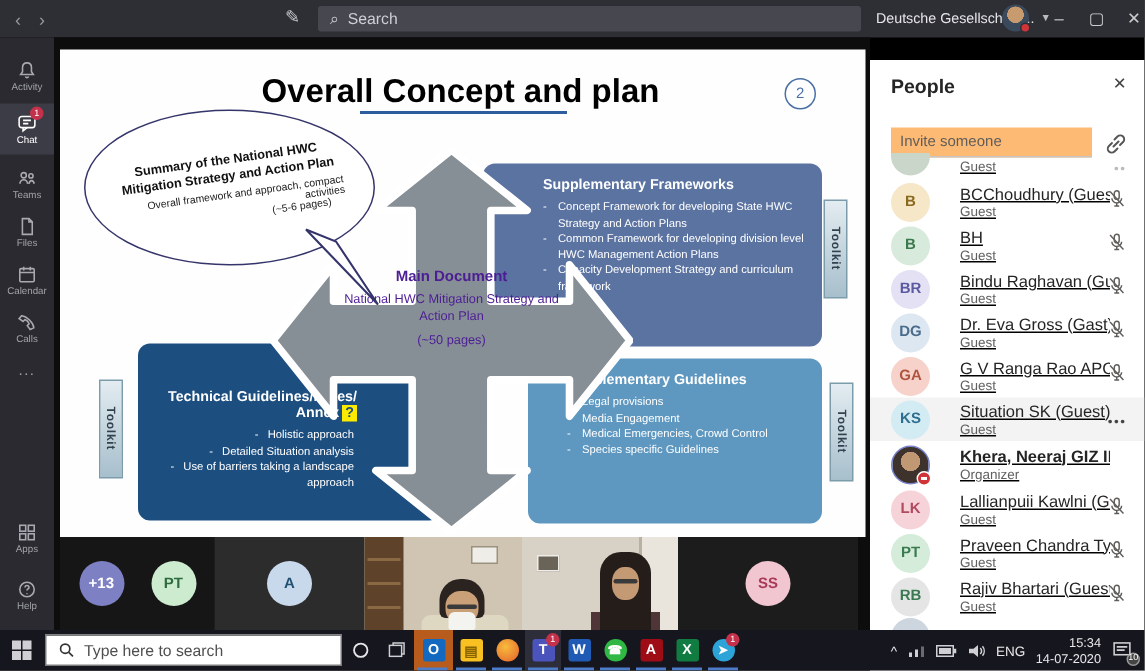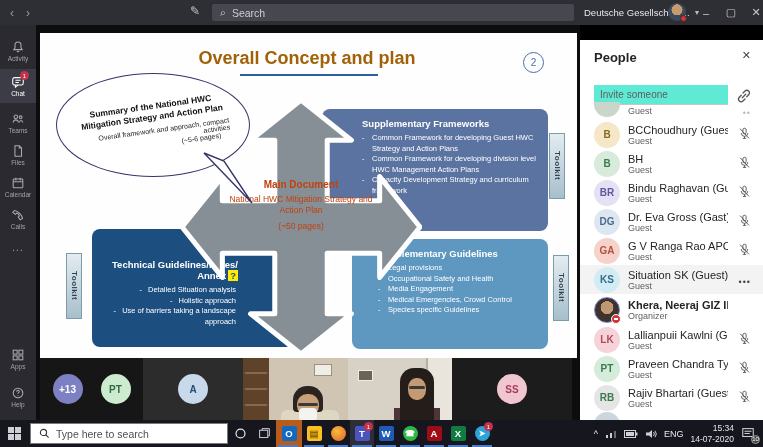--- a/index.html
+++ b/index.html
@@ -24,21 +24,21 @@
   .sb-item { position:absolute; left:0; width:36px; height:31px; display:flex; flex-direction:column; align-items:center; justify-content:center; gap:1px; color:#a2a2aa; }
   .sb-item svg { width:14px; height:14px; stroke:#a9a9b1; fill:none; stroke-width:1.2; }
   .sb-item .sb-label { font-size:6.5px; }
   .sb-item.active { background:#3c3c46; color:#fff; }
   .sb-item.active svg { stroke:#fff; }
   .sb-badge { position:absolute; top:2px; left:20px; min-width:9px; height:9px; background:#c4314b; color:#fff; border-radius:5px; font-size:6px; display:flex; align-items:center; justify-content:center; padding:0 1px; }
 
   
   #stage { position:absolute; left:36px; top:25px; width:544px; height:395px; background:#0d0d0d; }
   #slide { position:absolute; left:4px; top:8px; width:537px; height:325px; background:#fefefe; }
-  .slide-title { position:absolute; left:132px; top:15px; width:270px; text-align:center; font-size:18px; font-weight:bold; color:#a16207; }
+  .slide-title { position:absolute; left:132px; top:15px; width:270px; text-align:center; font-size:22px; font-weight:bold; color:#000000; }
   .title-underline { position:absolute; left:200px; top:41px; width:138px; height:2px; background:#2e5e9e; }
   .page-circle { position:absolute; left:483px; top:19px; width:21px; height:21px; border:1px solid #4a6fa5; border-radius:50%; color:#4a6fa5; font-size:10px; display:flex; align-items:center; justify-content:center; }
 
   .bubble { position:absolute; left:16px; top:40px; width:194px; height:104px; border:1.5px solid #35356b; border-radius:50%; background:#fff; z-index:6; display:flex; flex-direction:column; align-items:center; justify-content:center; }
   .bubble-inner { transform:rotate(-8deg); text-align:center; width:160px; }
   .bubble-bold { font-size:8.5px; font-weight:bold; color:#111; line-height:1.25; }
   .bubble-normal { font-size:7px; color:#222; margin-top:5px; text-align:right; padding-right:4px; }
   .bubble-pages { font-size:7px; color:#222; text-align:right; padding-right:14px; }
   .bubble-tail { position:absolute; left:150px; top:118px; z-index:7; }
 
@@ -49,21 +49,21 @@
   .box li::before { content:"-"; position:absolute; left:0; }
   #sf-box { left:282px; top:76px; width:226px; height:122px; background:#5b73a1; padding:9px 10px 6px 40px; }
   #tg-box { left:52px; top:196px; width:202px; height:118px; background:#1c4e80; padding:30px 56px 6px 10px; }
   #tg-box .box-title { text-align:right; font-size:9.5px; }
   #tg-box li { text-align:right; padding-left:0; padding-right:2px; }
   #tg-box li::before { content:"-  "; position:static; margin-right:4px; }
   .tg-marker { background:#ffeb00; color:#1c4e80; padding:0 2px; margin-left:2px; }
   #sgd-box { left:312px; top:206px; width:196px; height:110px; background:#5e97bf; padding:9px 8px 6px 26px; }
 
   .arrow4 { position:absolute; left:140px; top:60px; width:242px; height:268px; z-index:3; }
-  .main-doc { position:absolute; left:182px; top:146px; width:158px; text-align:center; color:#c2410c; z-index:4; }
+  .main-doc { position:absolute; left:182px; top:146px; width:158px; text-align:center; color:#4c1d95; z-index:4; }
   .md-title { font-size:10px; font-weight:bold; margin-bottom:4px; }
   .md-line { font-size:8.5px; line-height:1.35; }
   .md-pages { font-size:8.5px; margin-top:4px; }
 
   .toolkit { position:absolute; width:16px; height:66px; background:linear-gradient(#e3ecf1,#a7bfcc); border:1px solid #7d9cab; writing-mode:vertical-rl; font-size:8px; font-weight:bold; color:#33424e; display:flex; align-items:center; justify-content:center; z-index:5; letter-spacing:0.5px; }
   #tk1 { left:509px; top:100px; }
   #tk2 { left:513px; top:222px; }
   #tk3 { left:26px; top:220px; }
 
   
@@ -71,34 +71,34 @@
   .tile { position:absolute; top:0; height:62px; display:flex; align-items:center; justify-content:center; overflow:hidden; }
   .fs-circle { width:30px; height:30px; border-radius:50%; font-size:10px; font-weight:bold; display:flex; align-items:center; justify-content:center; }
   
   .v-scene { position:absolute; inset:0; }
   .shape { position:absolute; }
 
   
   #people { position:absolute; left:580px; top:40px; width:183px; height:444px; background:#fff; }
   .pp-header { position:absolute; left:14px; top:10px; font-size:13px; font-weight:bold; color:#252525; }
   .pp-close { position:absolute; right:12px; top:9px; font-size:11px; color:#444; }
-  .invite { position:absolute; left:14px; top:45px; width:134px; height:20px; background:#5eead4; border-bottom:1px solid #c8c6c4; color:#605e5c; font-size:10px; display:flex; align-items:center; padding-left:6px; }
+  .invite { position:absolute; left:14px; top:45px; width:134px; height:20px; background:#fdba74; border-bottom:1px solid #c8c6c4; color:#605e5c; font-size:10px; display:flex; align-items:center; padding-left:6px; }
   .invite-link { position:absolute; left:156px; top:48px; width:16px; height:16px; }
   .plist { position:absolute; left:0; top:62px; width:183px; height:318px; overflow:hidden; }
   .prow { position:relative; width:183px; height:29px; display:flex; align-items:center; }
   .prow.hover { background:#f3f3f3; }
   .prow.partial-top { height:18px; overflow:hidden; }
   .prow.partial-top .avatar { margin-top:-14px; }
   .prow.khera { height:31px; }
   .prow.partial-bottom { height:26px; }
   .avatar { width:26px; height:26px; border-radius:50%; margin-left:14px; font-size:10px; font-weight:bold; display:flex; align-items:center; justify-content:center; flex-shrink:0; position:relative; }
   .avatar.photo { background:radial-gradient(circle at 50% 40%, #c09873 0 34%, #3d332c 35% 100%); border:1px solid #7a83c9; }
   .badge-dnd { position:absolute; right:-2px; bottom:-2px; width:10px; height:10px; background:#d13438; border-radius:50%; border:1.5px solid #fff; }
   .badge-dnd::after { content:""; position:absolute; left:2px; top:3.5px; width:4px; height:1.5px; background:#fff; }
-  .p-text { margin-left:8px; min-width:0; }
+  .p-text { margin-left:20px; min-width:0;text-decoration:underline; }
   .p-name { font-size:11px; color:#242424; white-space:nowrap; overflow:hidden; max-width:100px; }
   .p-sub { font-size:9px; color:#616161; }
   .p-right { position:absolute; right:12px; top:50%; transform:translateY(-50%); }
   .dots { font-size:9px; color:#444; letter-spacing:1px; }
   .dots.faint { color:#bbb; }
 
   
   #taskbar { position:absolute; left:0; top:420px; width:763px; height:27px; background:#16161f; display:flex; align-items:center; }
   .tb-start { width:28px; height:27px; display:flex; align-items:center; justify-content:center; }
   .win-logo { display:grid; grid-template-columns:6px 6px; grid-gap:1px; }
@@ -207,38 +207,37 @@
 
   <div id="stage">
     <div id="slide">
       <div class="slide-title">Overall Concept and plan</div>
       <div class="title-underline"></div>
       <div class="page-circle">2</div>
 
       <div class="box" id="sf-box">
         <div class="box-title">Supplementary Frameworks</div>
         <ul id="sf-list">
-            <li>Common Framework for developing Guest HWC Strategy and Action Plans</li>
+            <li>Concept Framework for developing State HWC Strategy and Action Plans</li>
             <li>Common Framework for developing division level HWC Management Action Plans</li>
             <li>Capacity Development Strategy and curriculum framework</li>
           </ul>
       </div>
       <div class="box" id="tg-box">
         <div class="box-title"><span>Technical Guidelines/Notes/ Annex</span><span class="tg-marker">?</span></div>
         <ul id="tg-list">
+            <li>Holistic approach</li>
             <li>Detailed Situation analysis</li>
-            <li>Holistic approach</li>
             <li>Use of barriers taking a landscape approach</li>
           </ul>
       </div>
       <div class="box" id="sgd-box">
         <div class="box-title">Supplementary Guidelines</div>
         <ul id="sgd-list">
             <li>Legal provisions</li>
-            <li>Occupational Safety and Health</li>
             <li>Media Engagement</li>
             <li>Medical Emergencies, Crowd Control</li>
             <li>Species specific Guidelines</li>
           </ul>
       </div>
 
       <svg class="arrow4" viewBox="0 0 240 264">
         <path d="M120 6 L170 46 L146 46 L146 106 L198 106 L198 82 L238 132 L198 182 L198 158 L146 158 L146 218 L170 218 L120 258 L70 218 L94 218 L94 158 L42 158 L42 182 L2 132 L42 82 L42 106 L94 106 L94 46 L70 46 Z" fill="#878f96" stroke="#ffffff" stroke-width="5" stroke-linejoin="round"></path>
       </svg>
 

